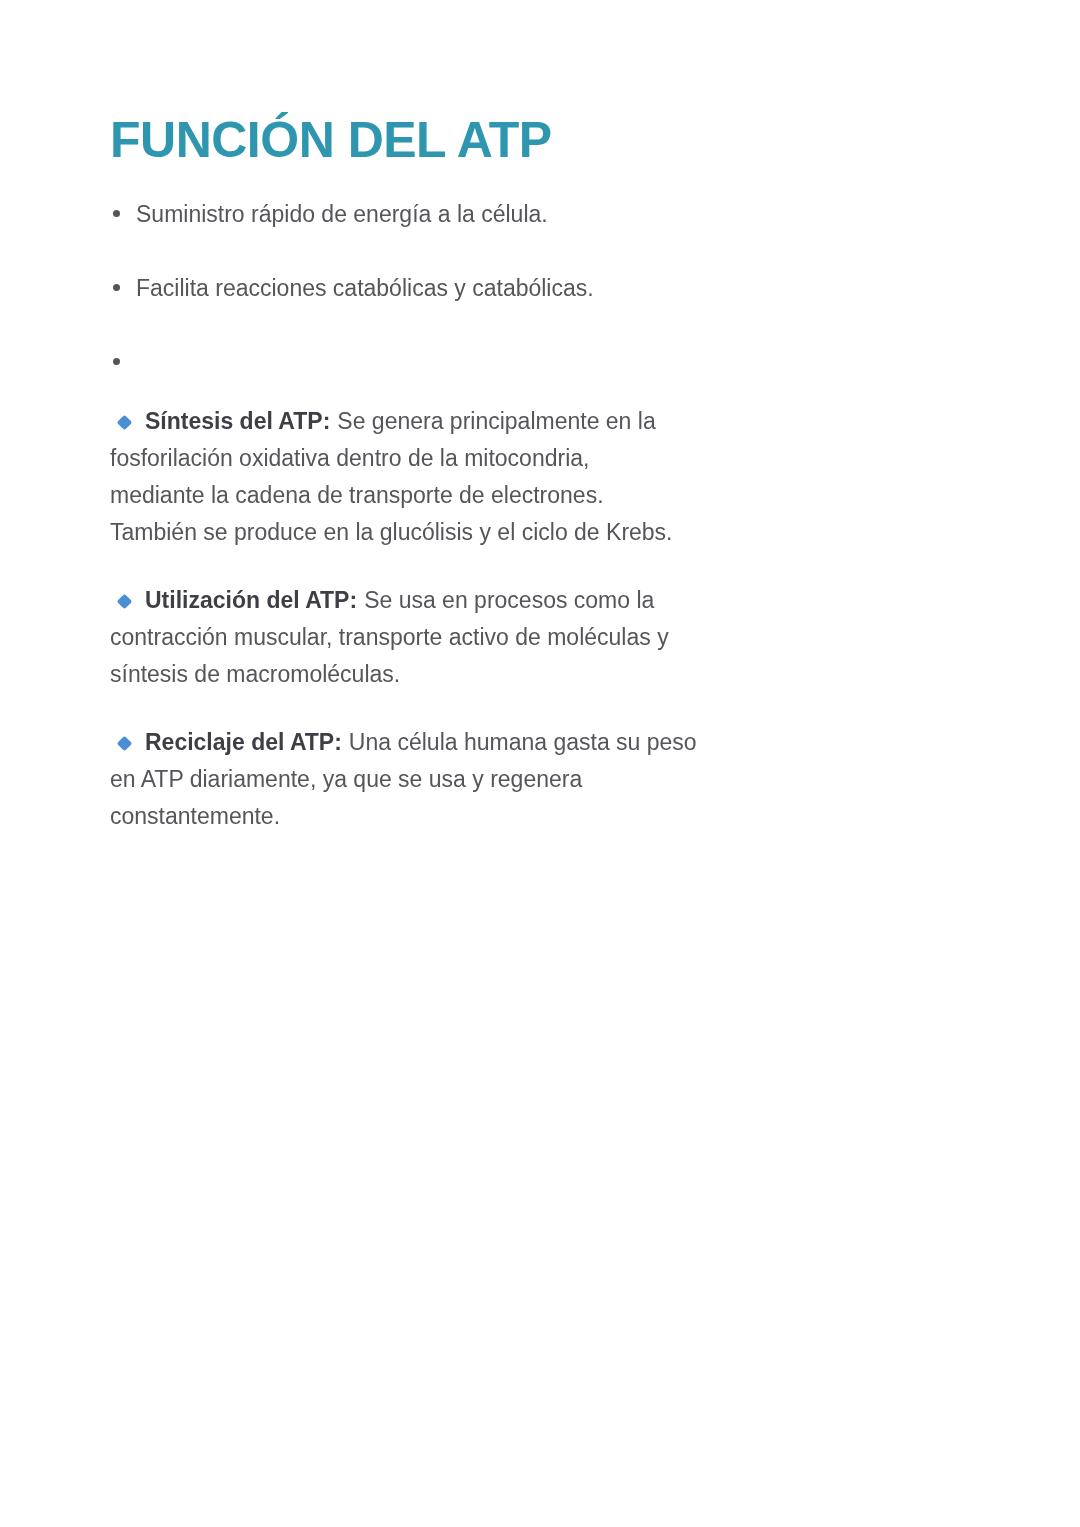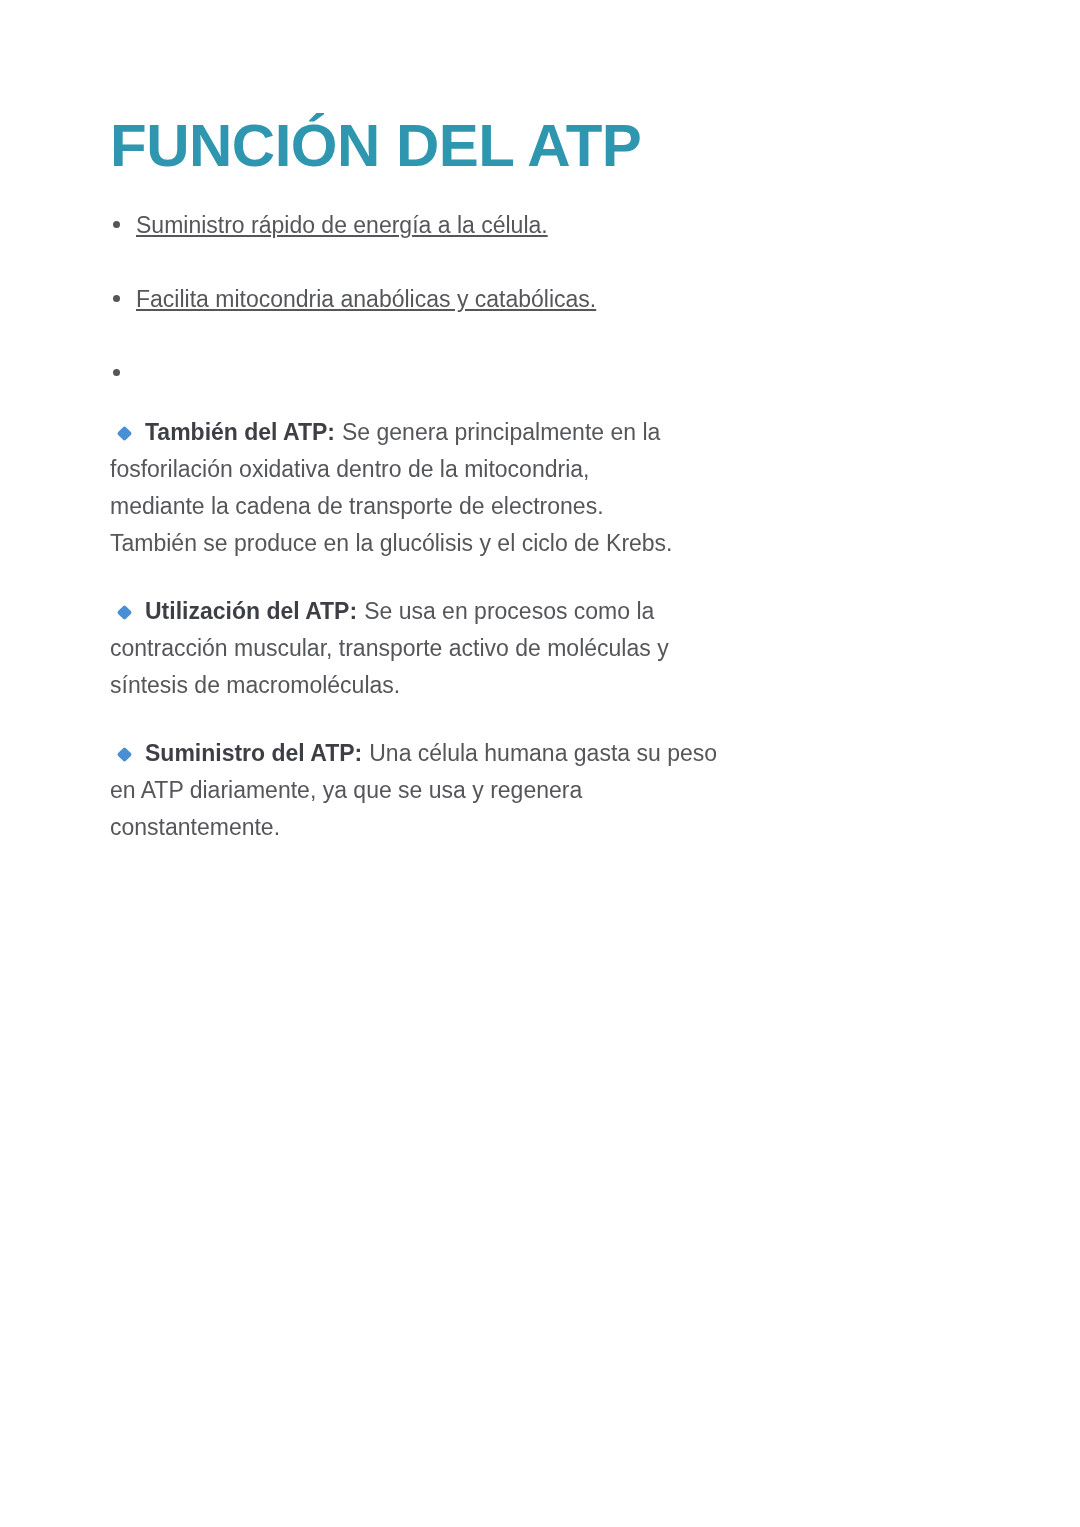--- a/index.html
+++ b/index.html
@@ -8,37 +8,36 @@
     width: 1080px;
     min-height: 1527px;
     background: #ffffff;
     font-family: "Liberation Sans", "DejaVu Sans", sans-serif;
     -webkit-font-smoothing: antialiased;
   }
   .page {
     padding: 112px 110px 60px 110px;
   }
   .section-title {
-    font-size: 60px;
+    font-size: 50px;
     line-height: 1.14;
     font-weight: 700;
     letter-spacing: -0.5px;
     color: var(--heading, #2e96ae);
     margin: 0 0 26px 0;
   }
   .section-funcion { margin-bottom: 96px; }
   .bullet-list {
     list-style: none;
     margin: 0;
     padding: 0;
     max-width: 700px;
     font-size: 23px;
     line-height: 38px;
     color: var(--body, #54565a);
-    text-decoration: underline;
   }
   .bullet-list li {
     position: relative;
     padding-left: 26px;
     margin-bottom: 36px;
   }
   .bullet-list li:last-child { margin-bottom: 0; }
   .dot {
     position: absolute;
     left: 3px;
@@ -82,43 +81,43 @@
 
   <section class="section-funcion">
     <h1 class="section-title">FUNCIÓN DEL ATP</h1>
     <ul class="bullet-list">
       <li>
         <span class="dot"></span>
         <span class="li-text">Suministro rápido de energía a la célula.</span>
       </li>
       <li>
         <span class="dot"></span>
-        <span class="li-text">Facilita mitocondria anabólicas y catabólicas.</span>
+        <span class="li-text">Facilita reacciones catabólicas y catabólicas.</span>
       </li>
       <li>
         <span class="dot"></span>
       </li>
     </ul>
   </section>
 
   <section>
 
     <p class="diamond-item">
-      <span class="diamond"></span><strong class="run-in-label">También del ATP:</strong><span class="item-text">Se genera principalmente en la
+      <span class="diamond"></span><strong class="run-in-label">Síntesis del ATP:</strong><span class="item-text">Se genera principalmente en la
 fosforilación oxidativa dentro de la mitocondria,
 mediante la cadena de transporte de electrones.
 También se produce en la glucólisis y el ciclo de Krebs.</span>
     </p>
 
     <p class="diamond-item">
       <span class="diamond"></span><strong class="run-in-label">Utilización del ATP:</strong><span class="item-text">Se usa en procesos como la
 contracción muscular, transporte activo de moléculas y
 síntesis de macromoléculas.</span>
     </p>
 
     <p class="diamond-item">
-      <span class="diamond"></span><strong class="run-in-label">Suministro del ATP:</strong><span class="item-text">Una célula humana gasta su peso
+      <span class="diamond"></span><strong class="run-in-label">Reciclaje del ATP:</strong><span class="item-text">Una célula humana gasta su peso
 en ATP diariamente, ya que se usa y regenera
 constantemente.</span>
     </p>
   </section>
 
 </main>
 
 </body></html>

